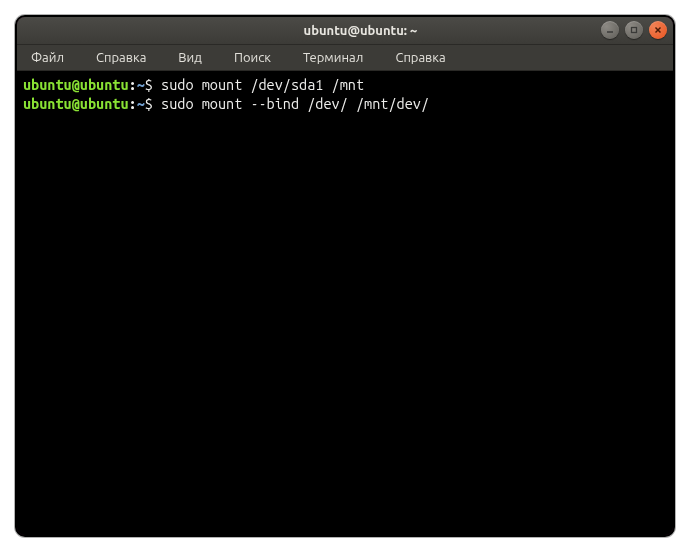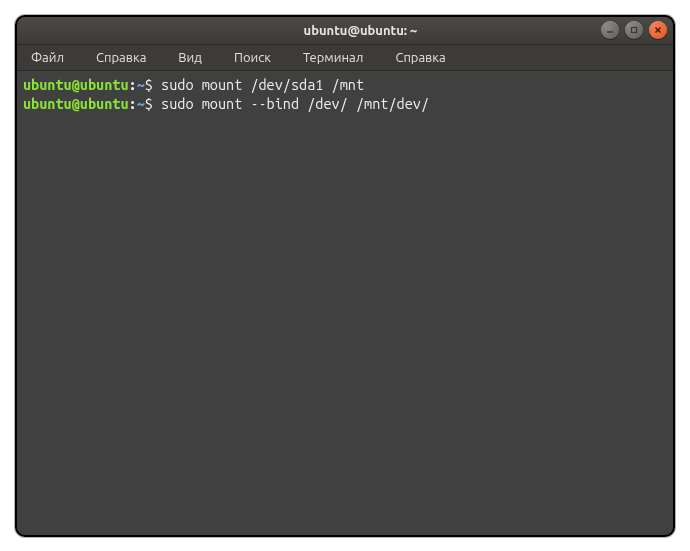--- a/index.html
+++ b/index.html
@@ -70,21 +70,21 @@
       border-bottom: 1px solid #2a2926;
     }
     .menu-item {
       color: #e2e0da;
       font-family: "Ubuntu", "DejaVu Sans", sans-serif;
       font-size: 13px;
       padding: 2px 8px;
       cursor: pointer;
     }
     .terminal-body {
-      background: #404040;
+      background: #000000;
       padding: 4px 6px;
       font-size: 14.5px;
       line-height: 19px;
       height: calc(100% - 54px);
       overflow: hidden;
     }
     .line { white-space: pre; color: #eeeeec; }
     .prompt-user { color: #8ae234; font-weight: bold; }
     .prompt-colon { color: #eeeeec; font-weight: bold; }
     .prompt-path { color: #729fcf; font-weight: bold; }

